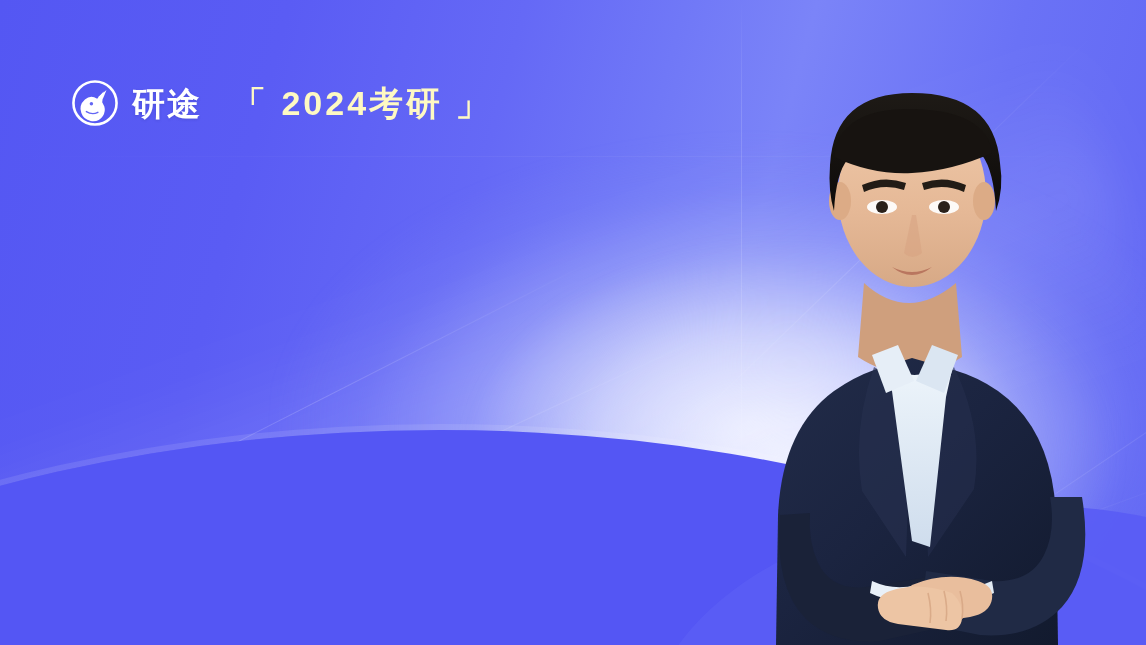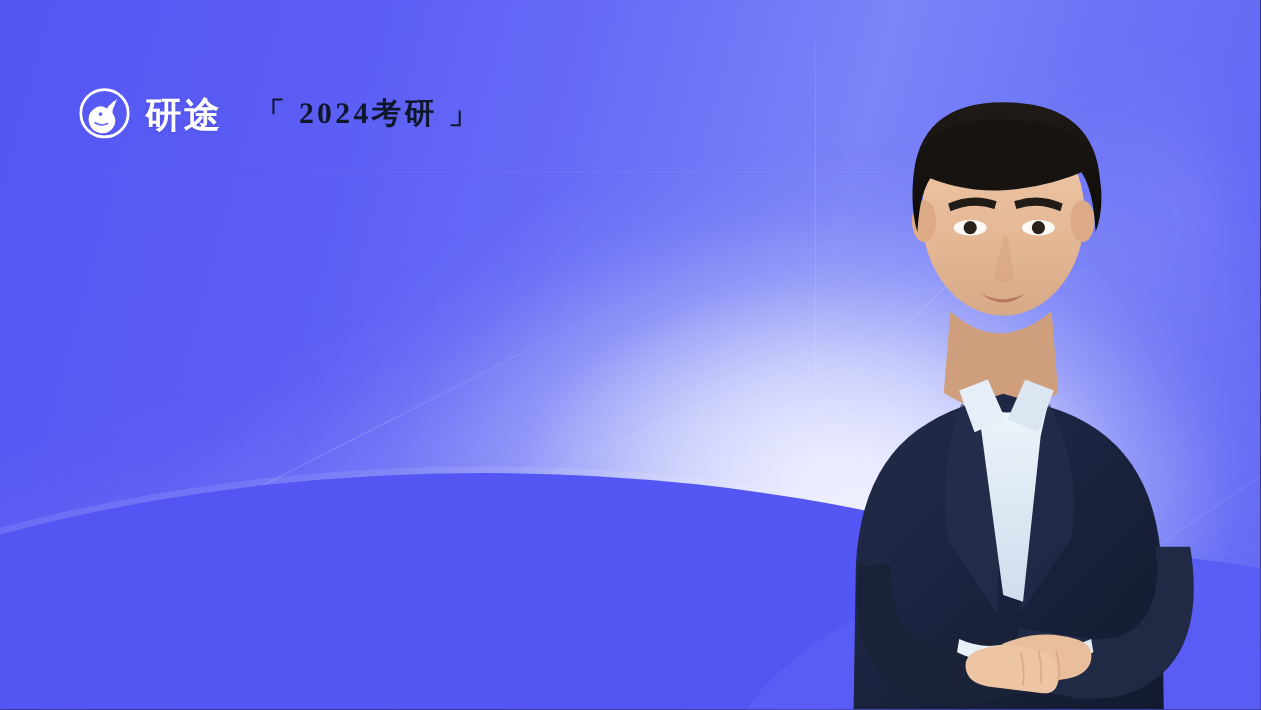--- a/index.html
+++ b/index.html
@@ -156,28 +156,27 @@
   .brand-name {
     color: #ffffff;
     font-size: 33px;
     font-weight: 700;
     letter-spacing: 2px;
     line-height: 1;
     white-space: nowrap;
     text-shadow: 0 1px 3px rgba(40,40,120,0.20);
   }
   .tagline {
-    color: #0f172a;
-    font-size: 27px;
+    color: #fef9c3;
+    font-size: 34px;
     font-weight: 600;
     letter-spacing: 3px;
     line-height: 1;
     margin-left: 16px;
     white-space: nowrap;
-    font-family: Liberation Serif, serif;
   }
 
   
   .title {
     position: absolute;
     left: 16px;
     top: 222px;
     z-index: 6;
     color: #ffffff;
     font-size: 118px;

